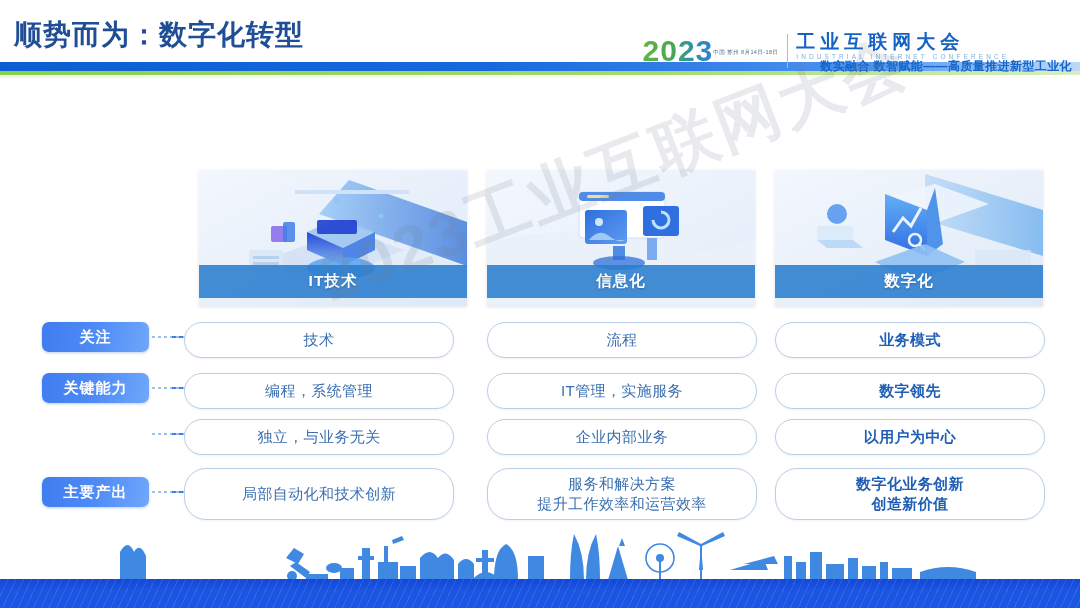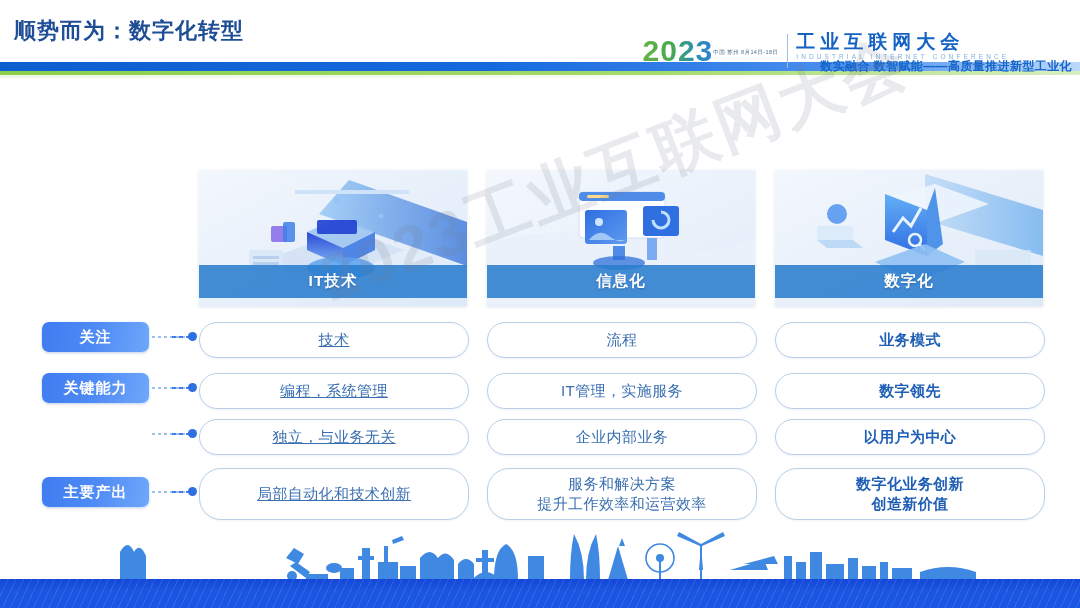--- a/index.html
+++ b/index.html
@@ -6,21 +6,21 @@
   body{
     width:1080px;height:608px;overflow:hidden;position:relative;
     background:#ffffff;
     font-family:"Liberation Sans","DejaVu Sans",sans-serif;
   }
   .slide{position:absolute;inset:0;background:#fff;overflow:hidden;}
 
   
   .title{
     position:absolute;left:14px;top:16px;
-    font-size:22px;font-weight:700;color:#1f4e96;letter-spacing:1px;
+    font-size:28px;font-weight:700;color:#1f4e96;letter-spacing:1px;
     white-space:nowrap;
   }
   .rule-blue{
     position:absolute;left:0;top:62px;width:1080px;height:9px;
     background:linear-gradient(90deg,#0d5fd0 0%,#1669dd 45%,#4d92ef 80%,#bcd8fb 100%);
   }
   .rule-green{
     position:absolute;left:0;top:71px;width:1080px;height:4px;
     background:linear-gradient(90deg,#8ccf4c 0%,#a4da6a 60%,#d8eec0 100%);
   }
@@ -108,21 +108,21 @@
     background:#2f6fe0;
   }
 
   
   .cell{
     position:absolute;border:1.3px solid #b9cfe8;border-radius:22px;background:#fff;
     display:flex;align-items:center;justify-content:center;text-align:center;
     color:#3a6fb0;font-size:15px;line-height:20px;letter-spacing:.4px;
     box-shadow:0 1px 2px rgba(120,150,190,.12);
   }
-  .cell.col1{left:199px;width:268px;text-decoration:underline;}
+  .cell.col1{left:184px;width:268px;}
   .cell.col2{left:487px;width:268px;}
   .cell.col3{left:775px;width:268px;}
   .cell.strong{color:#1f5fb5;font-weight:700;}
   .cell .two{display:block;}
 
   
   .footer{position:absolute;left:0;bottom:0;width:1080px;height:78px;overflow:hidden;}
   .sky-sep{
     position:absolute;left:0;bottom:28px;width:1080px;height:1.5px;
     background:linear-gradient(90deg,#f2f6fb 0%,#b9c3b0 35%,#8f9a86 60%,#cfd8e6 85%,#eef3f9 100%);

